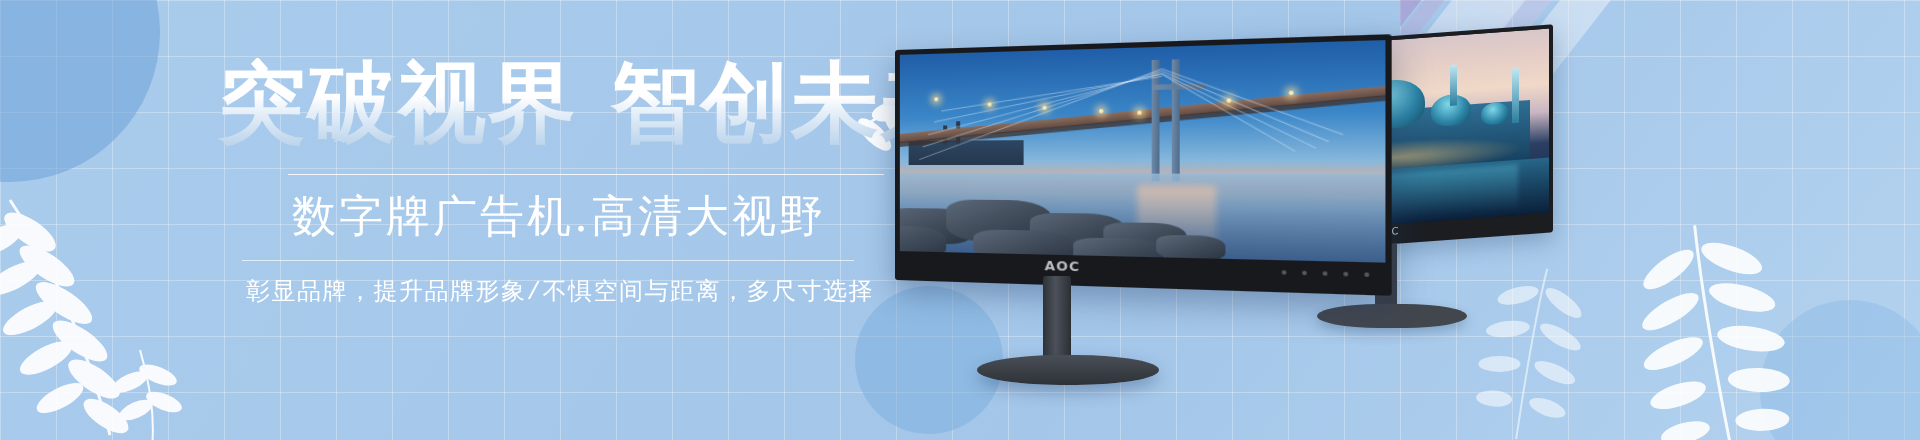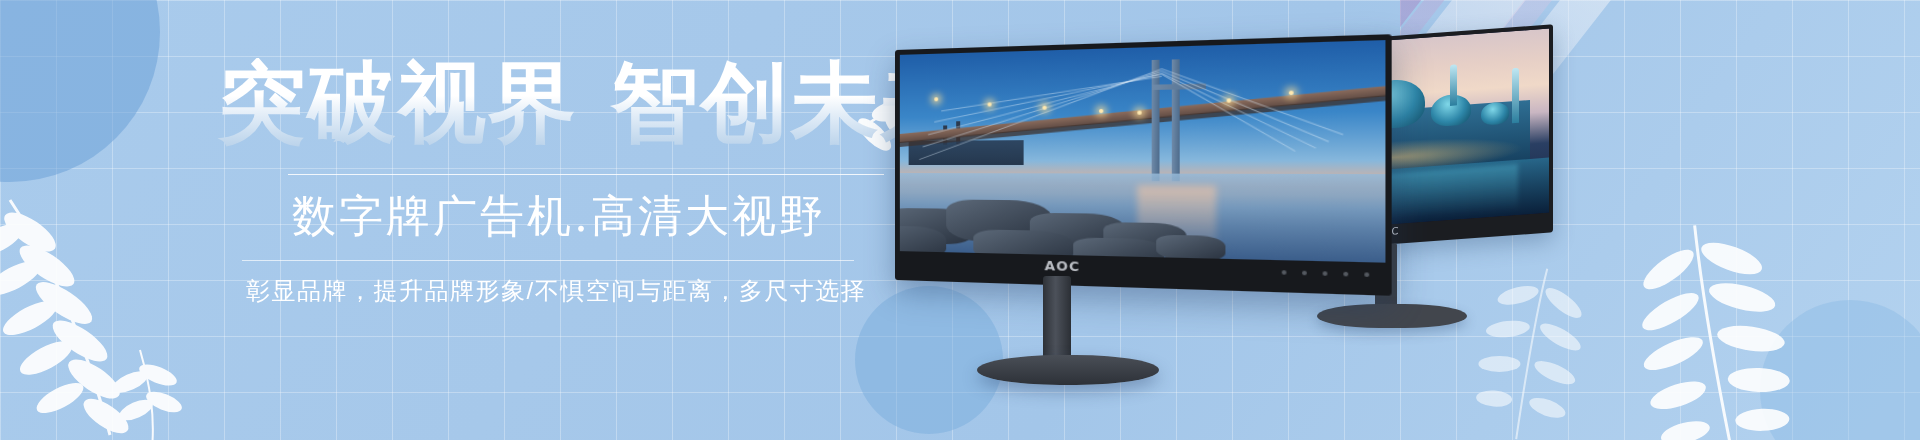--- a/index.html
+++ b/index.html
@@ -89,21 +89,21 @@
     font-size:44px;letter-spacing:3px;color:#ffffff;
     white-space:nowrap;margin:12px 11px 0 92px;
   }
 
   .rule2{
     width:612px;height:1px;background:rgba(255,255,255,.65);
     margin:14px 0 0 42px;
   }
 
   .tagline{
-    font-family:Liberation Sans, sans-serif;
+    font-family:Liberation Mono, monospace;
     font-size:24px;letter-spacing:1.5px;color:#ffffff;
     white-space:nowrap;margin:14px 0 11px 46px;
   }
 
   
   .monitor{position:absolute;}
 
   
   .mon-right{left:1235px;top:36px;width:330px;height:300px;}
   .mr-frame{

